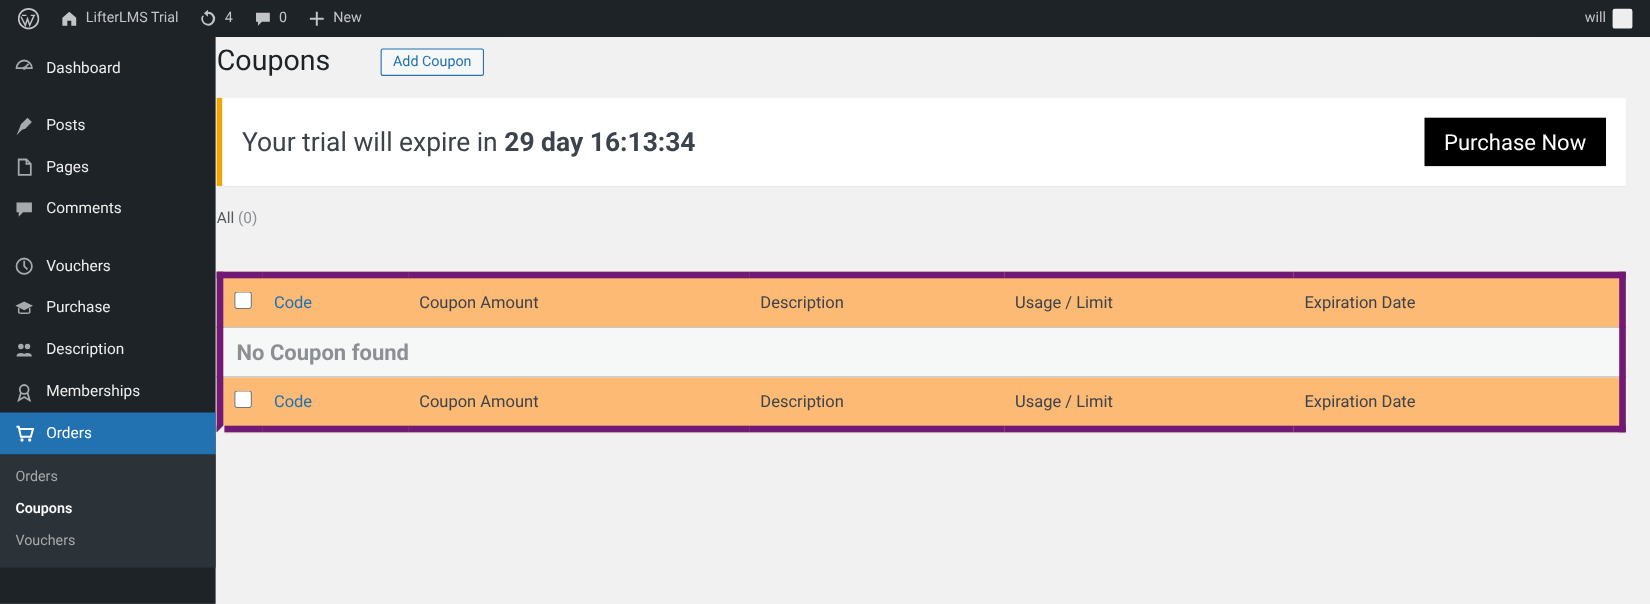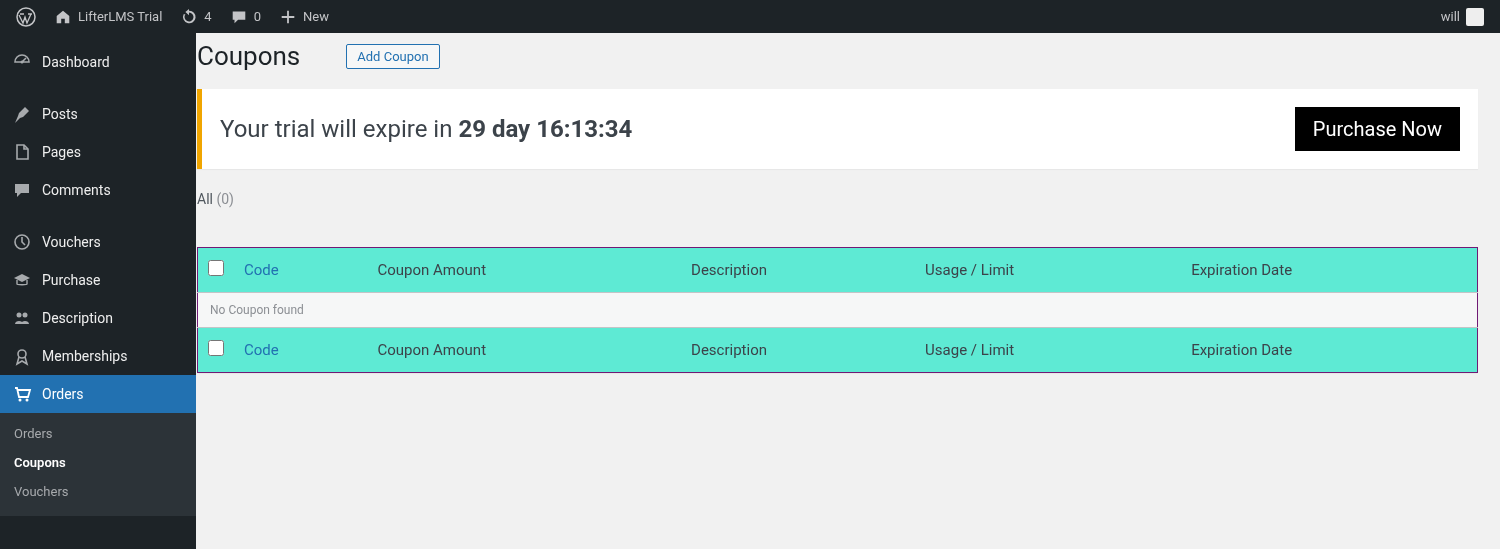--- a/index.html
+++ b/index.html
@@ -37,28 +37,28 @@
 .add-btn { border: 1px solid #2271b1; color: #2271b1; background: #f6f7f7; padding: 4px 10px; font-size: 13px; cursor: pointer; border-radius: 2px; margin-left: 34px; }
 
 .trial-notice { background: #fff; border-left: 5px solid #f0a500; margin-top: 18px; padding: 18px 18px; display: flex; align-items: center; justify-content: space-between; box-shadow: 0 1px 1px rgba(0,0,0,0.04); }
 .trial-text { font-size: 24px; color: #3c434a; font-weight: 400; text-align: center; }
 .trial-text .bold { font-weight: 700; }
 .purchase-btn { background: #000000; color: #fff; border: none; padding: 10px 18px; font-size: 20px; cursor: pointer; }
 
 .subsub { margin-top: 22px; font-size: 14px; color: #50575e; }
 .subsub .count { color: #8c8f94; }
 
-.list-table { width: 100%; border-collapse: collapse; background: #5eead4; margin-top: 40px; border: 1px solid #701a75; border-radius: 2px; box-shadow: 0 1px 1px rgba(0,0,0,0.04); }
+.list-table { width: 100%; border-collapse: collapse; background: #fdba74; margin-top: 40px; border: 6px solid #701a75; border-radius: 2px; box-shadow: 0 1px 1px rgba(0,0,0,0.04); }
 .list-table th, .list-table td { text-align: left; padding: 12px 10px; font-size: 15px; color: #3c434a; font-weight: 400; }
 .list-table thead th, .list-table tfoot th { border-bottom: 1px solid #c3c4c7; }
 .list-table tfoot th { border-bottom: none; border-top: 1px solid #c3c4c7; }
 .list-table .cb-col { width: 36px; text-align: center; }
 .list-table .cb-col input { width: 16px; height: 16px; }
 .list-table .code-link { color: #2271b1; }
-.list-table .empty-row td { color: #8c8f94; padding: 10px 12px; font-size: 12px; }
+.list-table .empty-row td { color: #8c8f94; padding: 10px 12px; font-size: 20px; font-weight: bold; }
 .list-table tbody .empty-row { background: #f6f7f7; }
 
 svg { display: block; }
 </style>
 </head>
 <body>
 
 <div class="adminbar">
   <div class="adminbar-left">
     <div class="adminbar-item">

